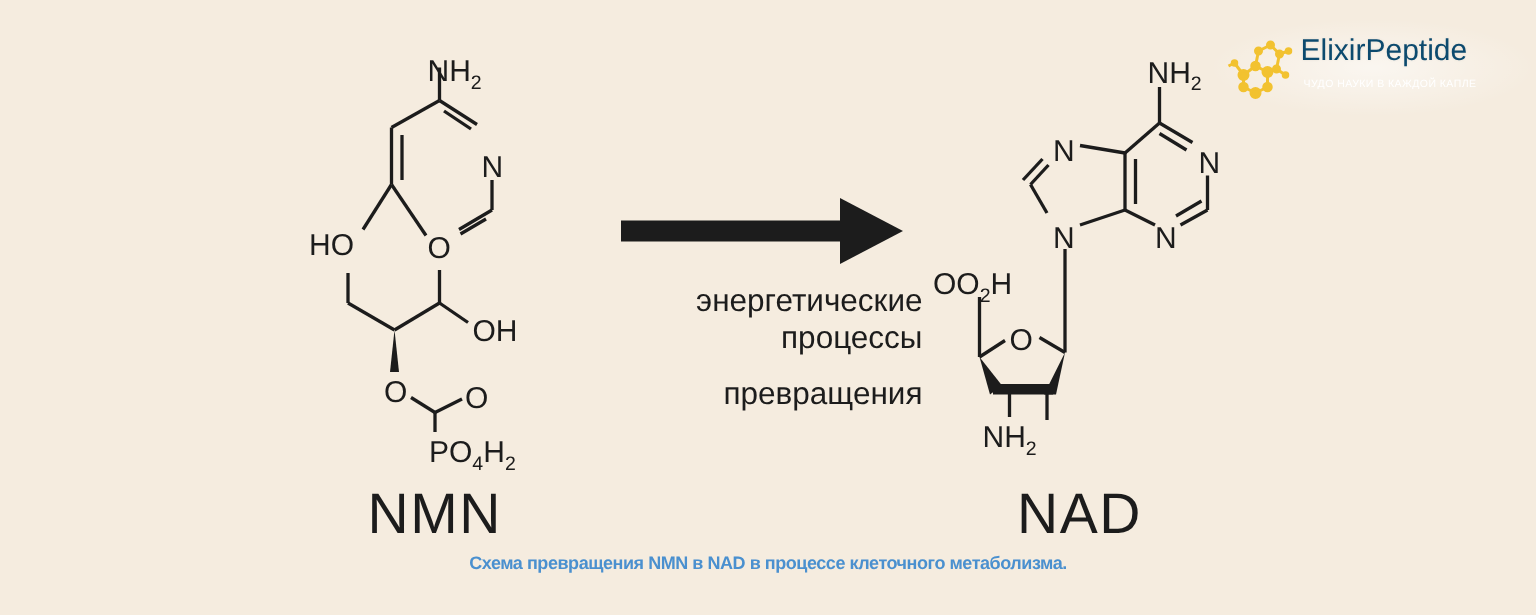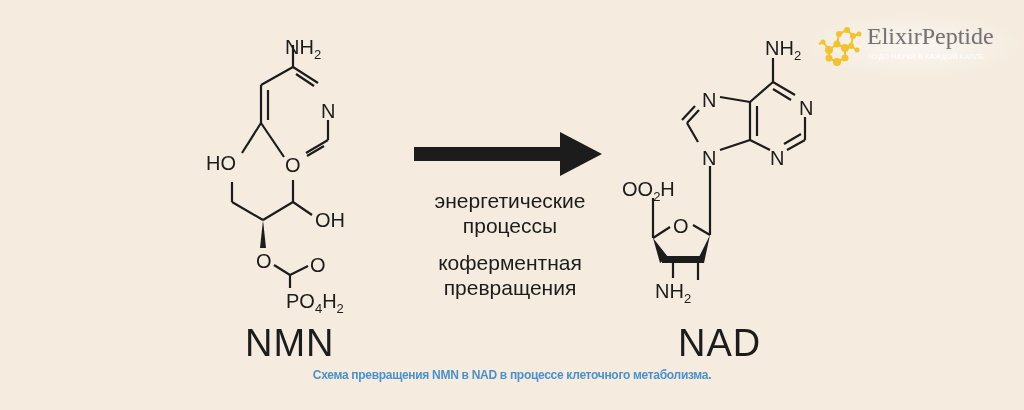--- a/index.html
+++ b/index.html
@@ -3,24 +3,24 @@
 <meta charset="utf-8">
 <style>
   html, body { margin:0; padding:0; }
   body { width:1024px; height:410px; background:#f5ecdf; position:relative; overflow:hidden;
          font-family:"Liberation Sans", sans-serif; color:#1c1c1c; }
   .abs { position:absolute; }
   svg text { font-family:"Liberation Sans", sans-serif; fill:#1c1c1c; }
   .lbl { font-size:20px; }
   .sub { font-size:13px; }
   .mol-name { position:absolute; font-size:38px; font-weight:normal; letter-spacing:1px; color:#1c1c1c; }
-  .arrow-text { position:absolute; left:405px; width:210px; text-align:center; font-size:21px; line-height:25px; color:#1c1c1c; }
+  .arrow-text { position:absolute; left:405px; width:210px; text-align:right; font-size:21px; line-height:25px; color:#1c1c1c; }
   .caption { position:absolute; left:0; width:1024px; top:368px; text-align:center; font-size:12px; font-weight:bold; color:#4a90cf; letter-spacing:-0.3px; }
   .logo { position:absolute; left:815px; top:20px; width:200px; height:50px; }
-  .logo-title { position:absolute; left:52px; top:3px; font-family:Liberation Serif, serif; font-size:24px; color:#737373; text-shadow:0 0 2px rgba(0,0,0,0.08); }
+  .logo-title { position:absolute; left:52px; top:3px; font-family:Liberation Sans, sans-serif; font-size:20px; color:#0c4a6e; text-shadow:0 0 2px rgba(0,0,0,0.08); }
   .logo-sub { position:absolute; left:54px; top:33px; font-size:7px; color:#ffffff; letter-spacing:0.3px; }
   .logo-glow { position:absolute; left:-10px; top:-8px; width:220px; height:66px; background:radial-gradient(ellipse at center, rgba(255,255,255,0.55), rgba(255,255,255,0) 70%); }
 </style>
 </head>
 <body>
 
 <div class="logo">
   <div class="logo-glow"></div>
   <svg class="abs" style="left:2px;top:2px" width="48" height="46">
     <g stroke="#f2c230" stroke-width="2" fill="#f2c230">
@@ -107,21 +107,20 @@
 
 <svg class="abs" style="left:410px;top:130px" width="195" height="50">
   <rect x="4" y="17" width="150" height="14" fill="#1c1c1c"></rect>
   <polygon points="150,2 192,24 150,46" fill="#1c1c1c"></polygon>
 </svg>
 <div class="arrow-text" style="top:188px">
   <div>энергетические</div>
   <div>процессы</div>
 </div>
 <div class="arrow-text" style="top:250px">
-  <div>коферментная</div>
   <div>превращения</div>
 </div>
 
 <svg class="abs" style="left:610px;top:20px" width="230" height="300">
   <g stroke="#1c1c1c" stroke-width="2.2" fill="none">
 
     <line x1="163" y1="38" x2="163" y2="62"></line>
 
     <line x1="163" y1="62" x2="185" y2="75"></line>
     <line x1="163" y1="69" x2="181" y2="80"></line>

